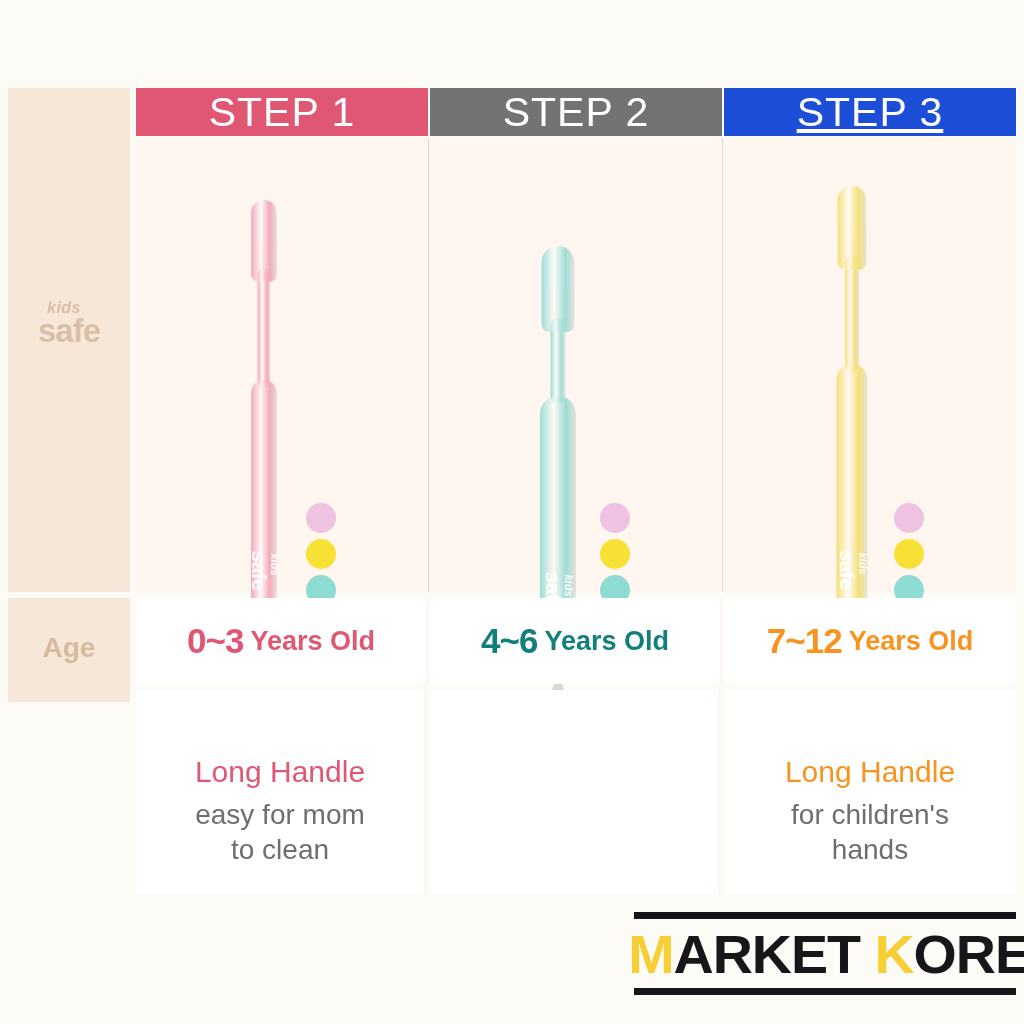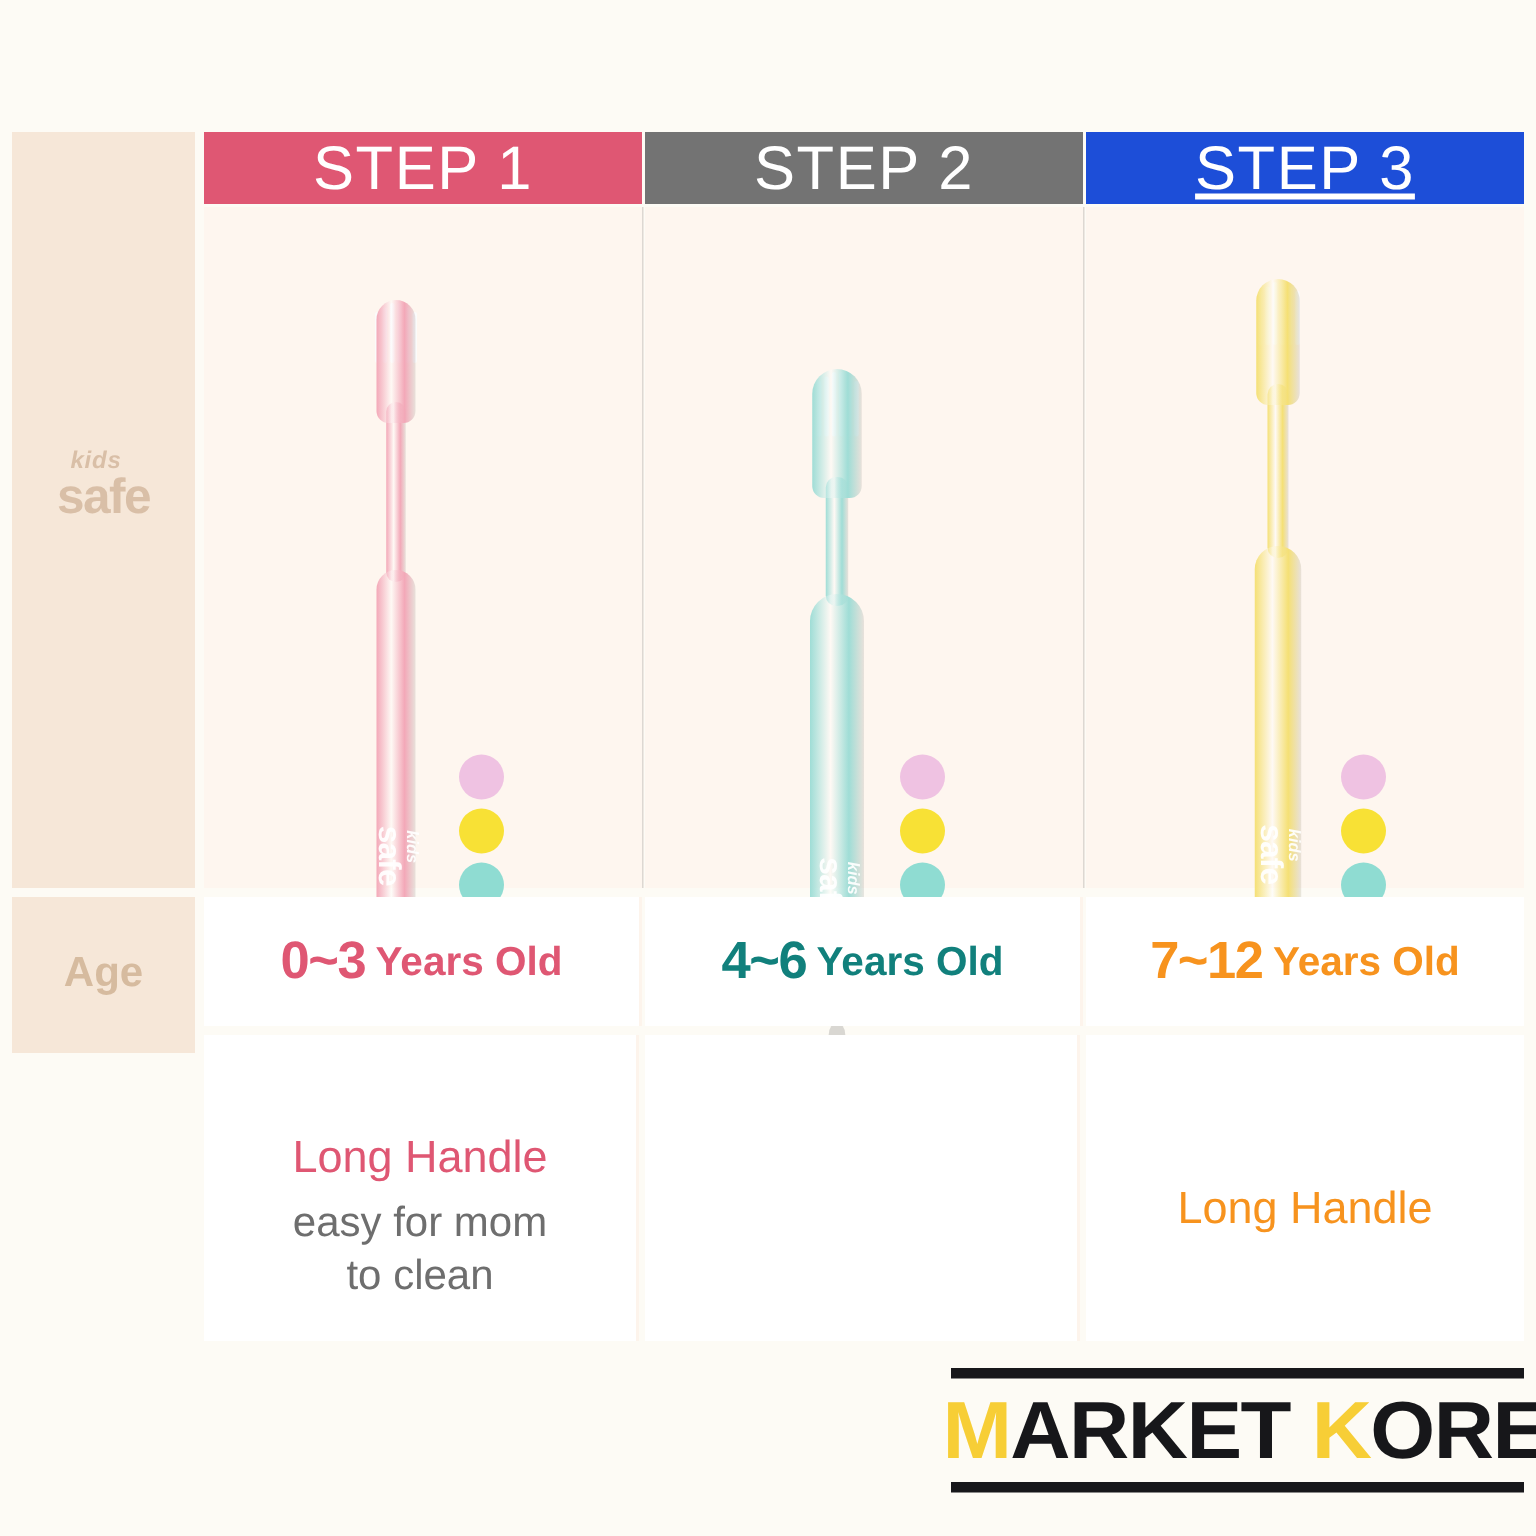--- a/index.html
+++ b/index.html
@@ -349,20 +349,22 @@
       </div>
     </div>
 
     <div class="age-cell">
       <span class="age-num" style="color: rgb(247, 147, 30);">7~12</span>
       <span class="age-unit" style="color: rgb(247, 147, 30);">Years Old</span>
     </div>
 
     <div class="feat-cell">
       <div class="feat-title" style="color: rgb(247, 147, 30);">Long Handle</div>
+      <div class="feat-desc">for children's
+hands</div>
     </div>
   </div>
 
 </div>
 
 <div id="brand">
   <div class="rule top" style="background: rgb(23, 23, 26);"></div>
   <div class="wordmark" style="color: rgb(23, 23, 26);">
     <span class="hl" style="color: rgb(247, 206, 54);">M</span><span>ARKET </span><span class="hl" style="color: rgb(247, 206, 54);">K</span><span>OREA</span>
   </div>

